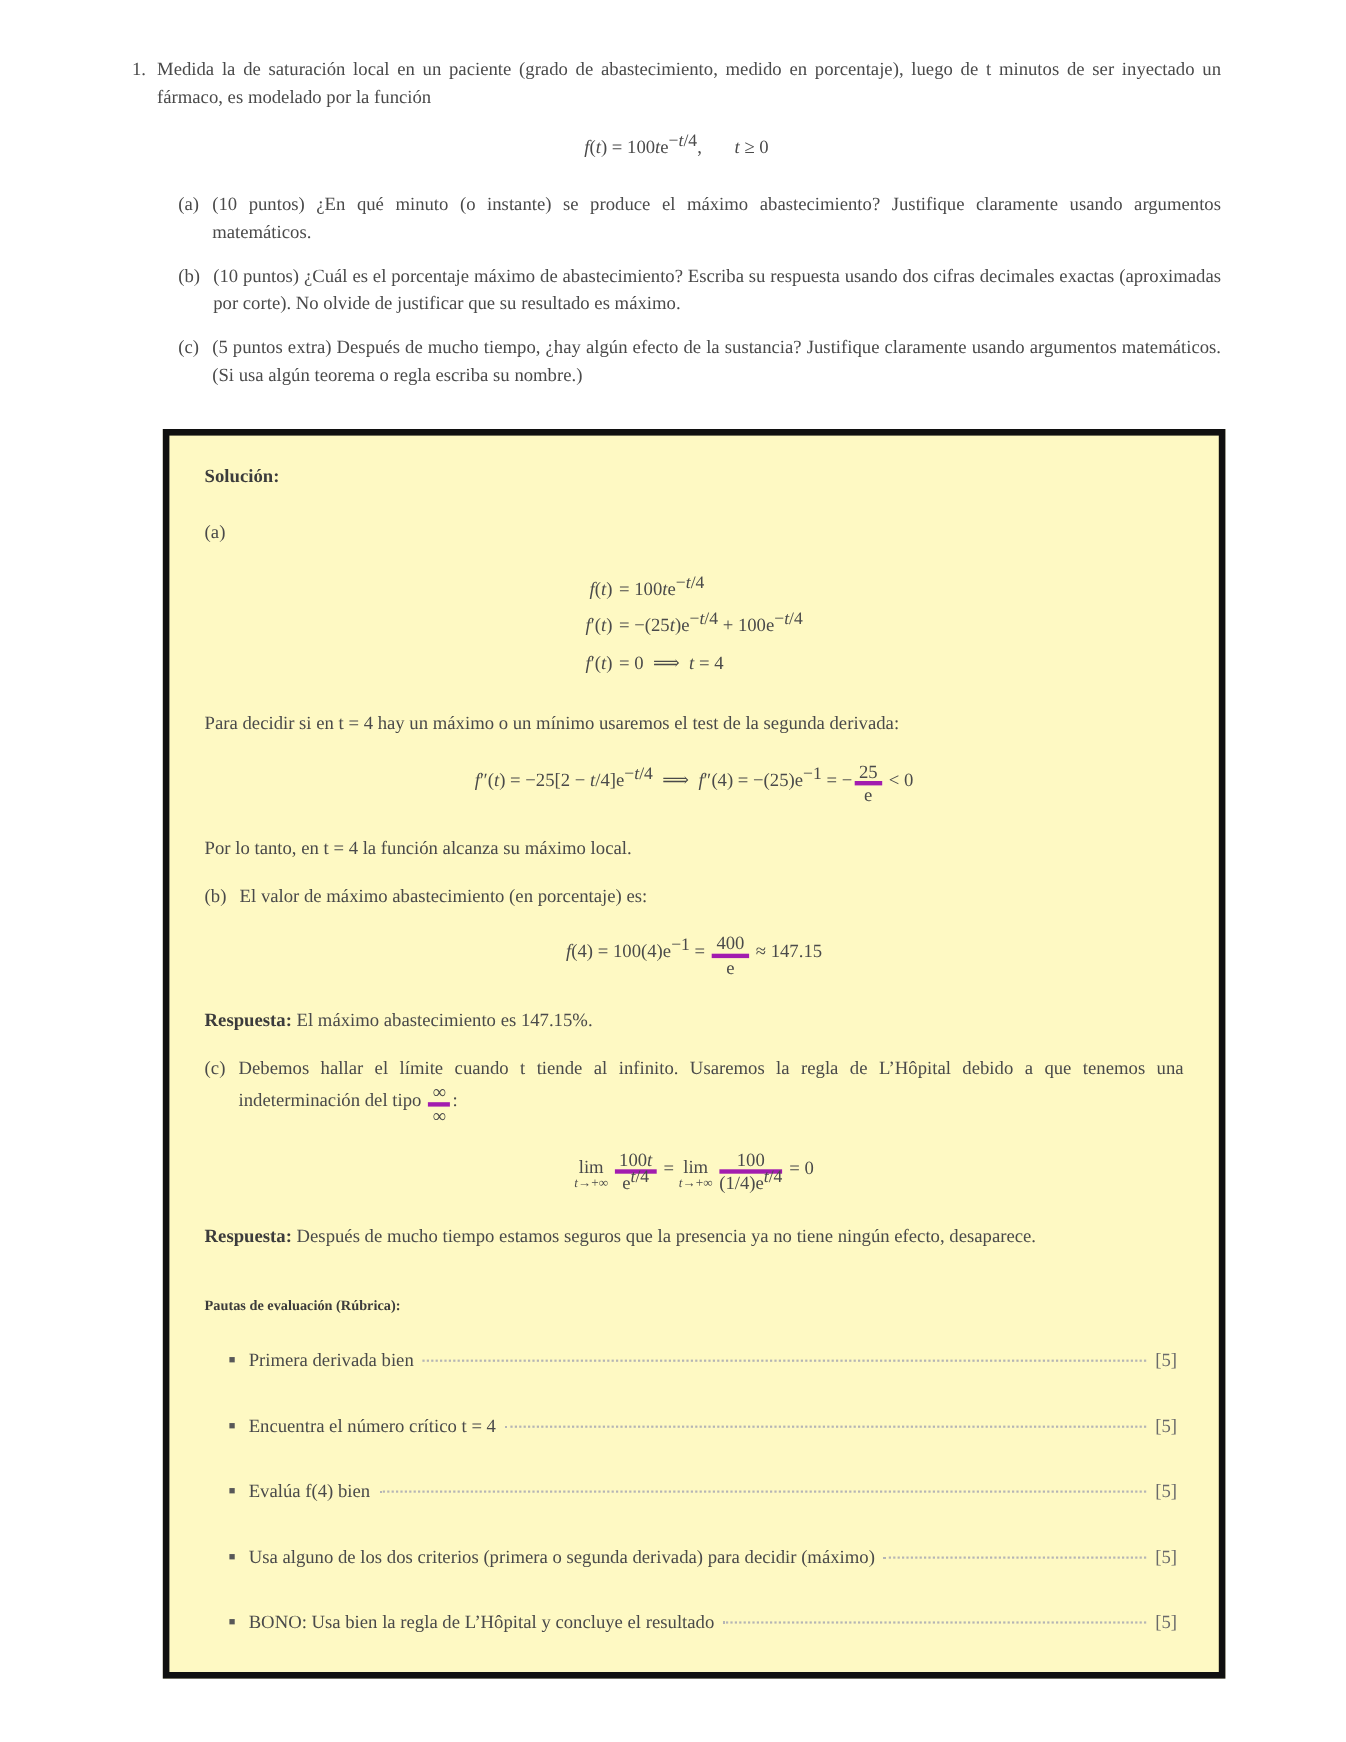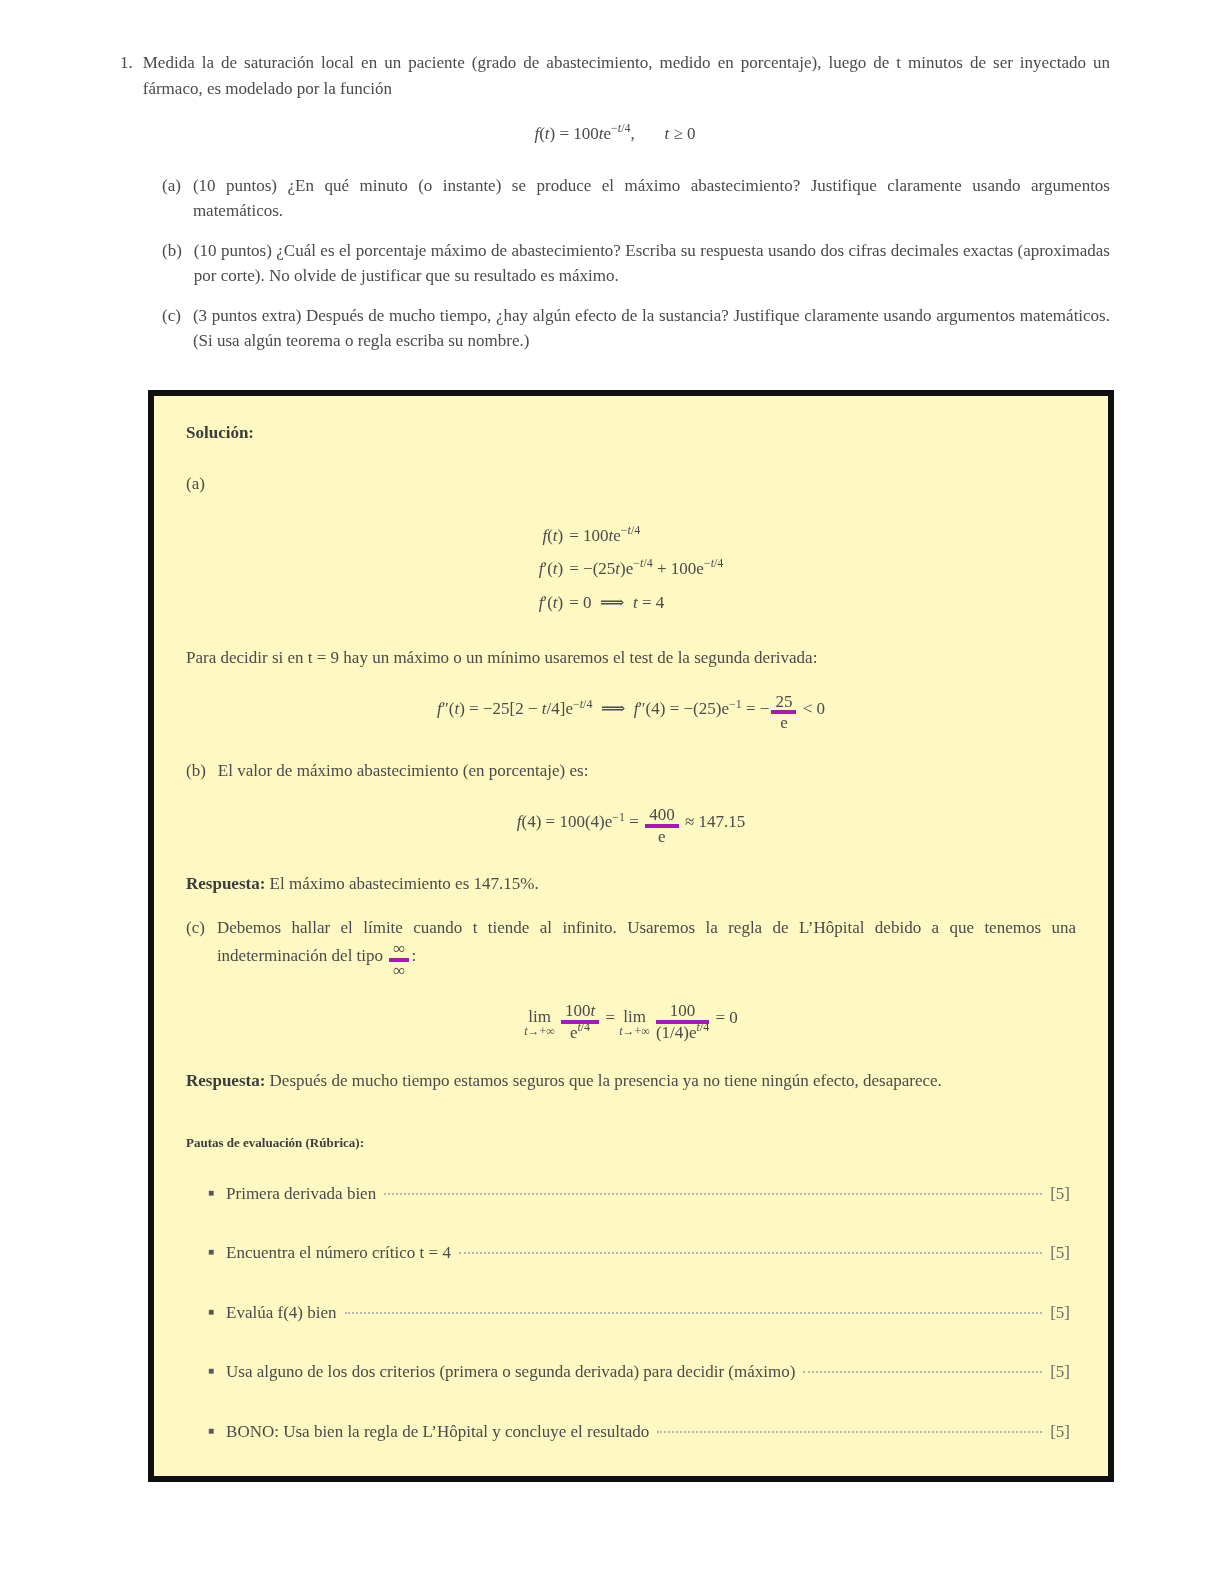--- a/index.html
+++ b/index.html
@@ -8,21 +8,21 @@
     font-family:"Liberation Serif","DejaVu Serif",serif;
     color:#4a4a4a;font-size:17px;line-height:1.5;
   }
   .page{position:absolute;left:120px;top:50px;width:990px;filter:blur(0.3px);}
   .prob{display:flex;gap:10px;text-align:justify;}
   .prob-num{flex:0 0 auto;}
   .formula-line{text-align:center;margin:20px 0 26px 0;}
   .parts{margin-left:42px;}
   .part{display:flex;gap:12px;margin-bottom:14px;text-align:justify;}
   .part-label{flex:0 0 auto;}
-  sup{font-size:12px;line-height:0;}
+  sup{font-size:16px;line-height:0;}
   .fr{display:inline-block;text-align:center;vertical-align:-0.85em;line-height:1.05;margin:0 2px;}
   .fr .nu{display:block;border-bottom:4px solid #a21caf;padding:0 4px;}
   .fr .de{display:block;}
   .lim{display:inline-block;text-align:center;vertical-align:-0.7em;line-height:1.0;margin-right:4px;}
   .lim .l{display:block;}
   .lim .u{display:block;font-size:12px;}
   .solbox{
     margin-top:36px;margin-left:28px;width:890px;
     border:6px solid #101010;padding:20px 32px 26px 32px;
     background:#fef9c3;
@@ -61,21 +61,21 @@
     <div class="part">
       <span class="part-label">(a)</span>
       <span>(10 puntos) ¿En qué minuto (o instante) se produce el máximo abastecimiento? Justifique claramente usando argumentos matemáticos.</span>
     </div>
     <div class="part">
       <span class="part-label">(b)</span>
       <span>(10 puntos) ¿Cuál es el porcentaje máximo de abastecimiento? Escriba su respuesta usando dos cifras decimales exactas (aproximadas por corte). No olvide de justificar que su resultado es máximo.</span>
     </div>
     <div class="part">
       <span class="part-label">(c)</span>
-      <span>(3 puntos extra) Después de mucho tiempo, ¿hay algún efecto de la sustancia? Justifique claramente usando argumentos matemáticos. (Si usa algún teorema o regla escriba su nombre.)</span>
+      <span>(5 puntos extra) Después de mucho tiempo, ¿hay algún efecto de la sustancia? Justifique claramente usando argumentos matemáticos. (Si usa algún teorema o regla escriba su nombre.)</span>
     </div>
   </div>
 
   <div class="solbox">
     <div class="sol-title">Solución:</div>
 
     <div class="sol-item">
       <span>(a)</span>
     </div>
 
@@ -89,24 +89,25 @@
           <span class="lhs"><i>f</i>′(<i>t</i>)</span>
           <span class="rhs">= −(25<i>t</i>)e<sup>−<i>t</i>/4</sup> + 100e<sup>−<i>t</i>/4</sup></span>
         </div>
         <div class="row">
           <span class="lhs"><i>f</i>′(<i>t</i>)</span>
           <span class="rhs">= 0&nbsp;&nbsp;⟹&nbsp;&nbsp;<i>t</i> = 4</span>
         </div>
       </div>
     </div>
 
-    <div class="sol-para">Para decidir si en t = 9 hay un máximo o un mínimo usaremos el test de la segunda derivada:</div>
+    <div class="sol-para">Para decidir si en t = 4 hay un máximo o un mínimo usaremos el test de la segunda derivada:</div>
 
     <div class="eq-block"><i>f</i>″(<i>t</i>) = −25[2 − <i>t</i>/4]e<sup>−<i>t</i>/4</sup> &nbsp;⟹&nbsp; <i>f</i>″(4) = −(25)e<sup>−1</sup> = −<span class="fr"><span class="nu">25</span><span class="de">e</span></span> &lt; 0</div>
 
+    <div class="sol-para">Por lo tanto, en t = 4 la función alcanza su máximo local.</div>
 
 
     <div class="sol-item">
       <span>(b)</span>
       <span>El valor de máximo abastecimiento (en porcentaje) es:</span>
     </div>
 
     <div class="eq-block"><i>f</i>(4) = 100(4)e<sup>−1</sup> = <span class="fr"><span class="nu">400</span><span class="de">e</span></span> ≈ 147.15</div>
 
     <div class="answer">

